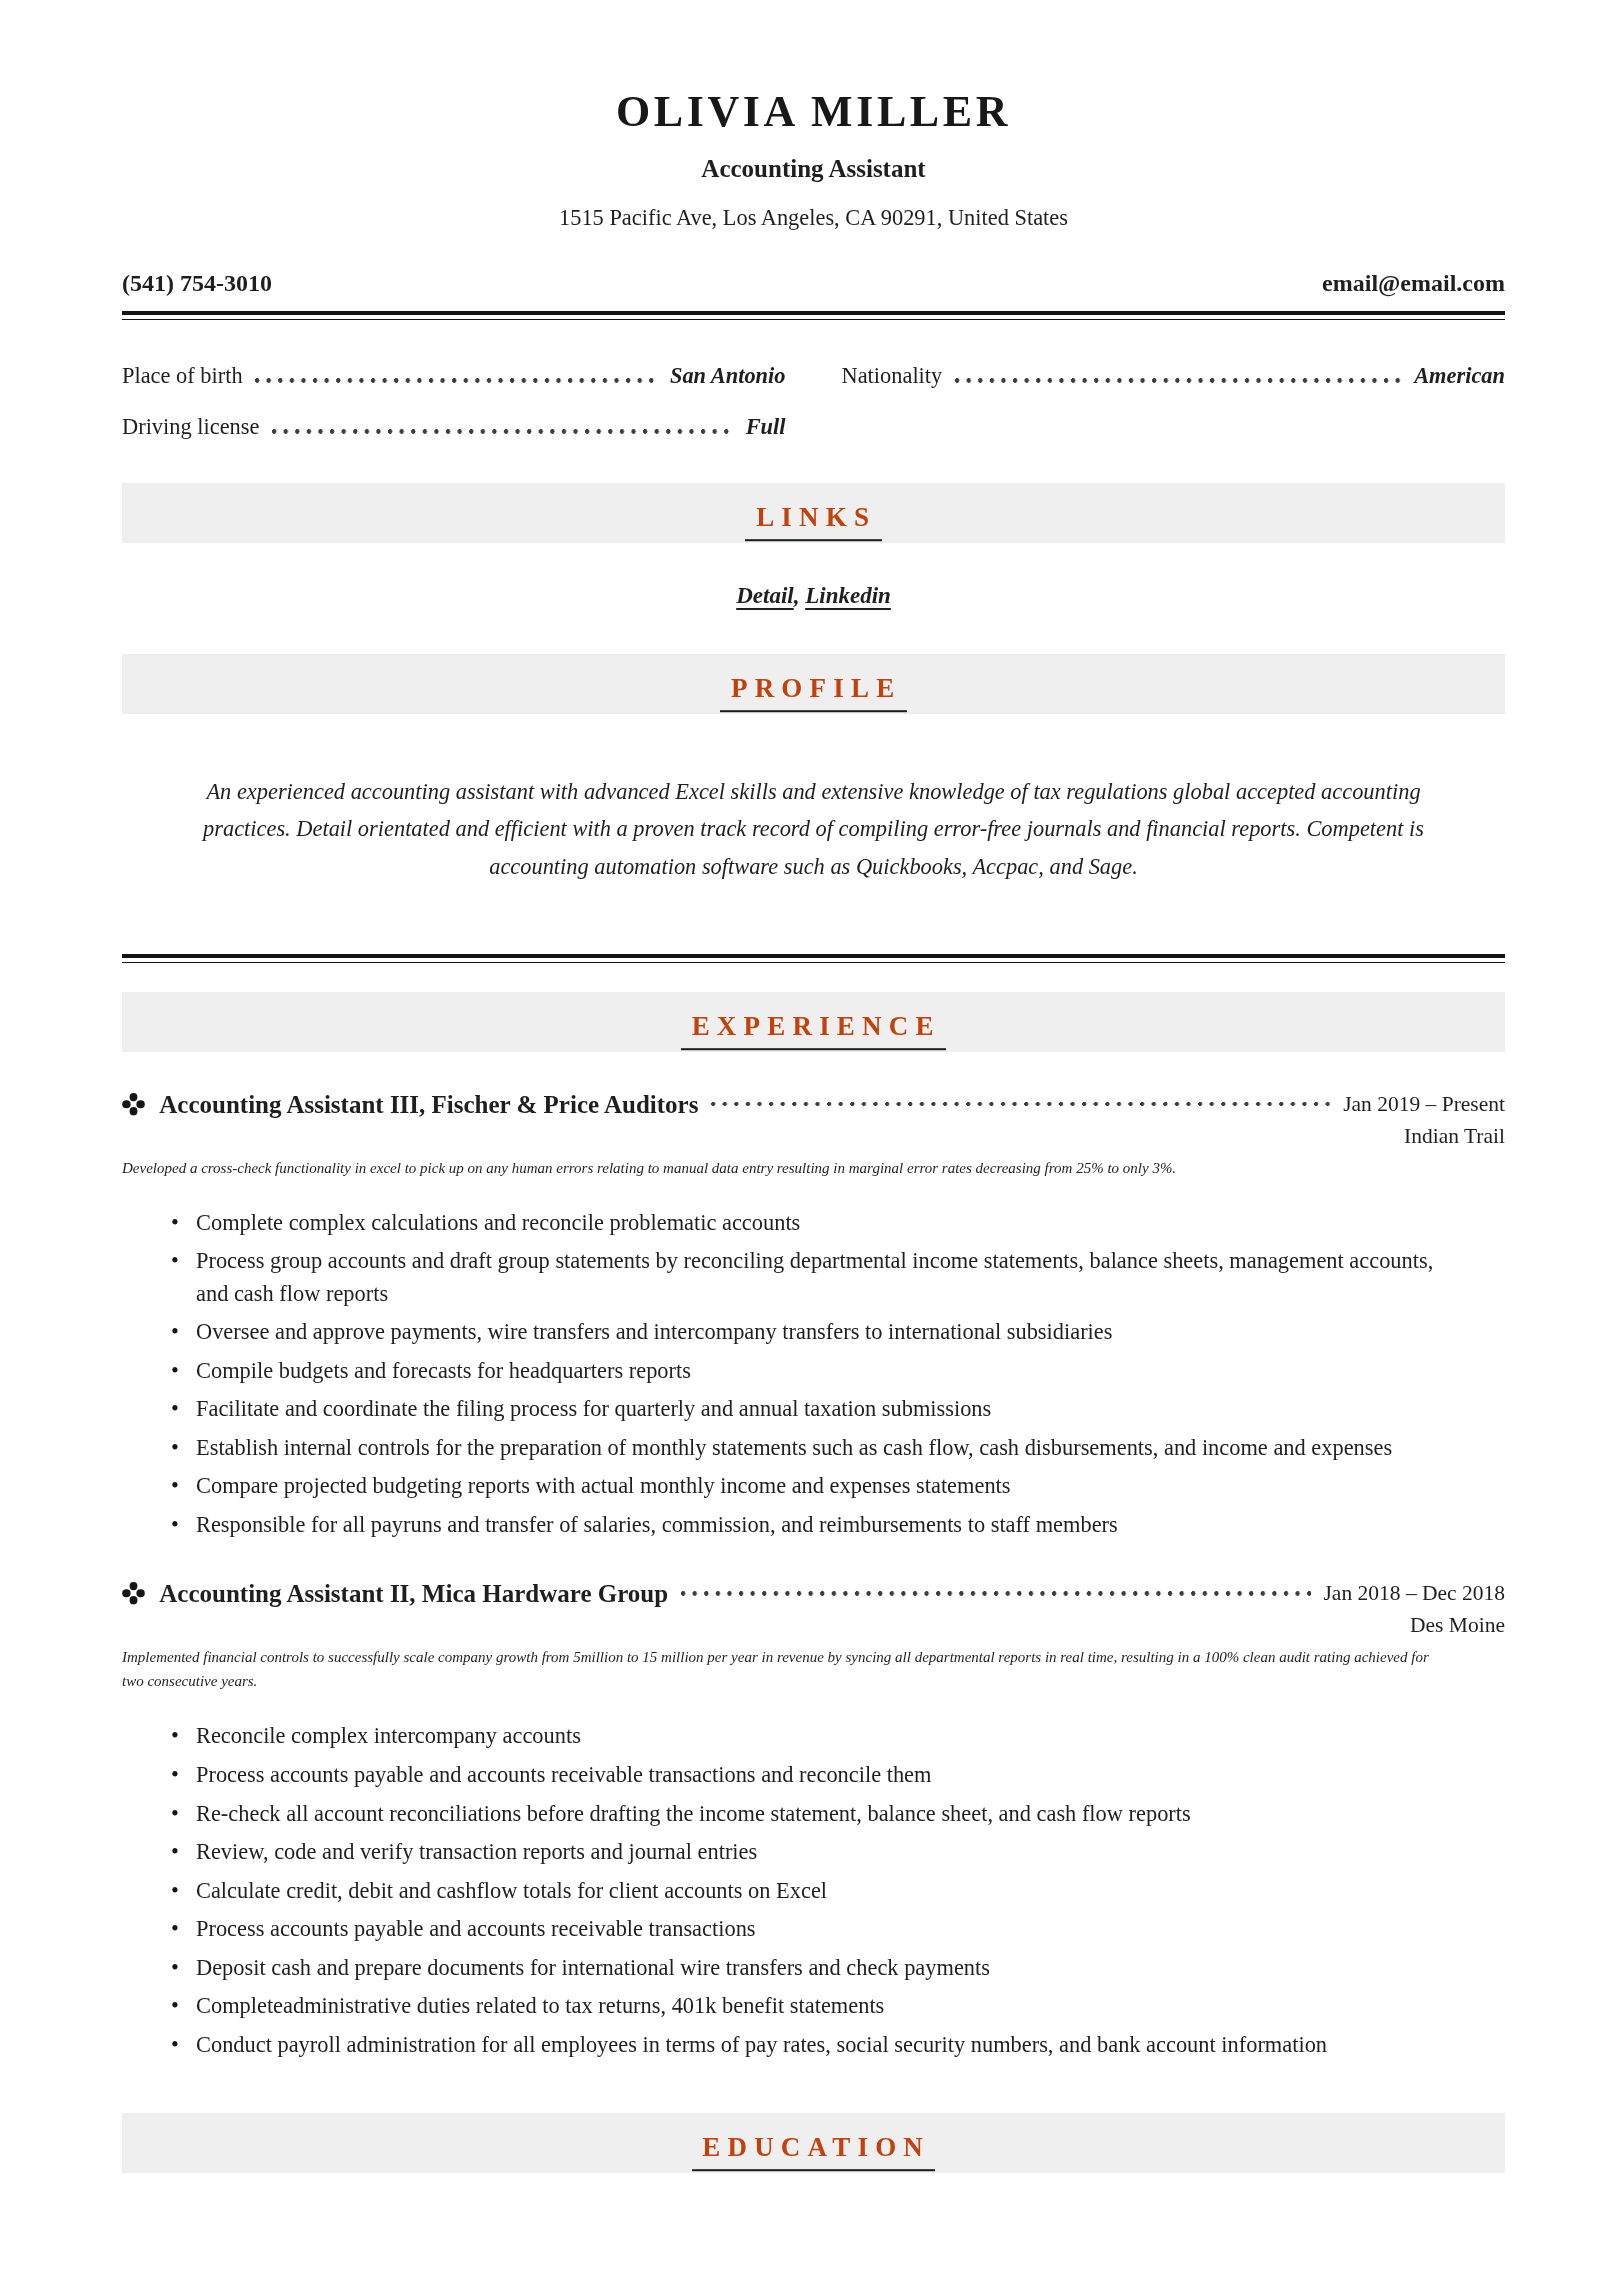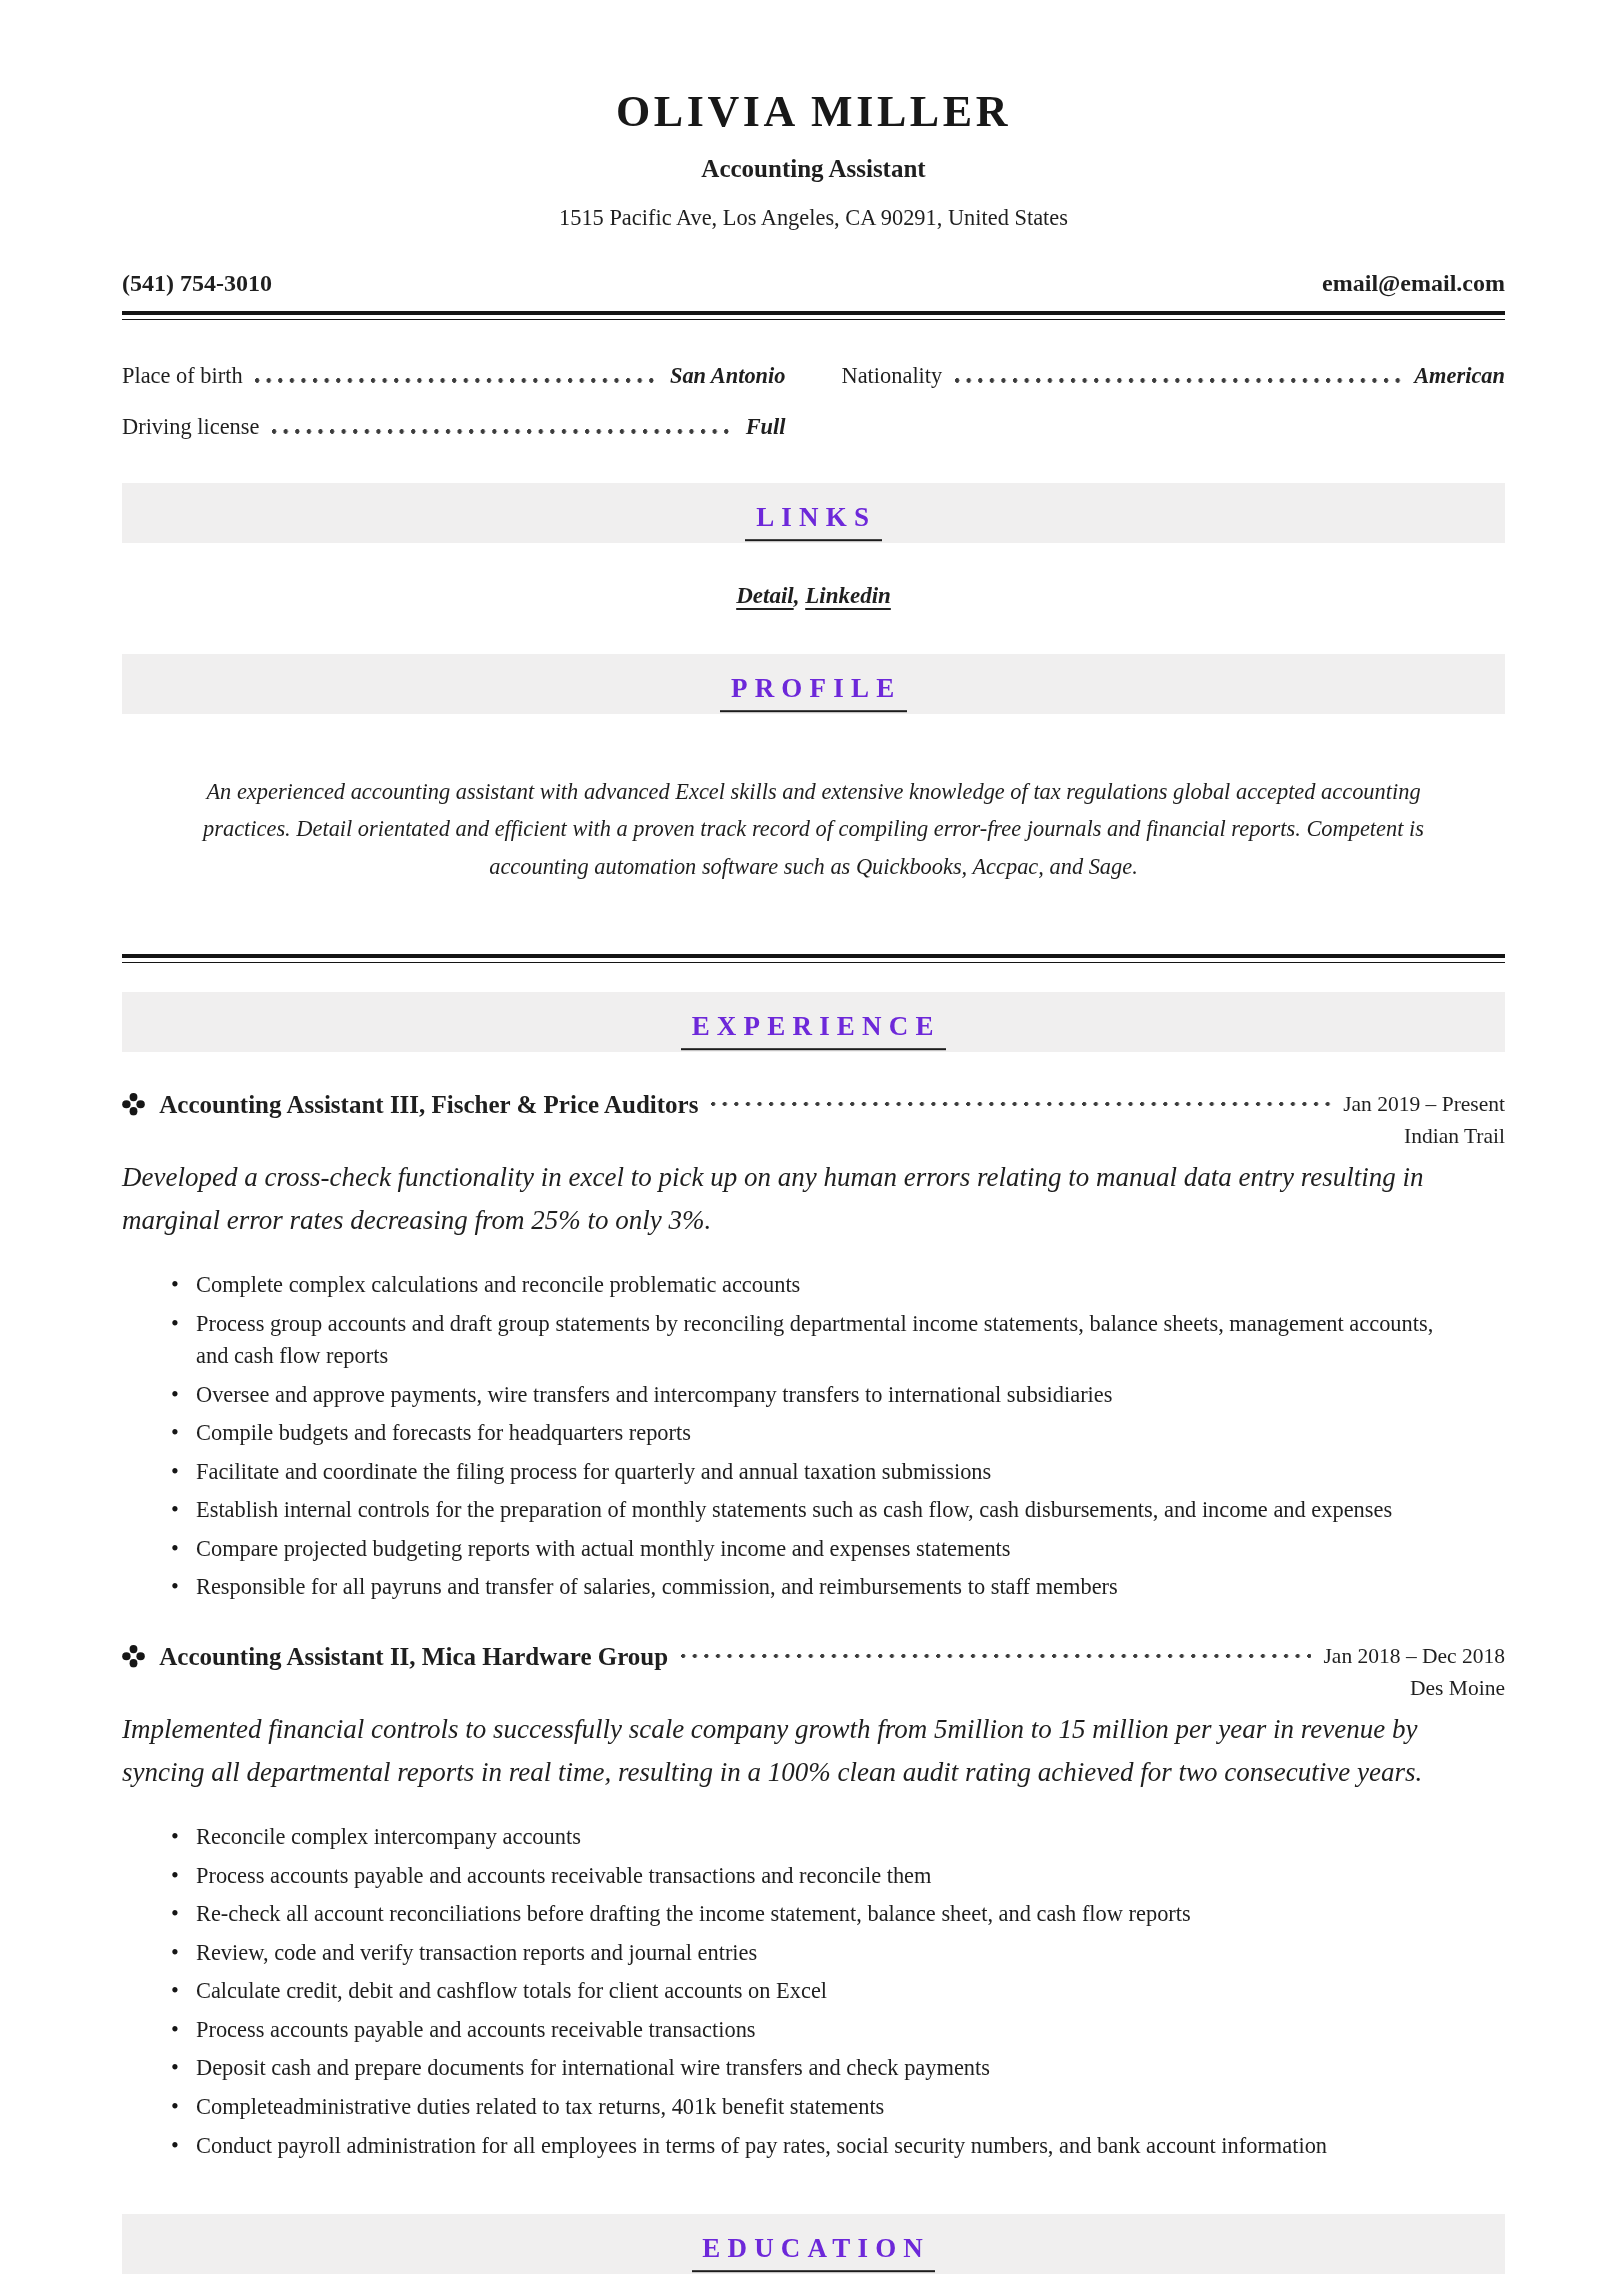--- a/index.html
+++ b/index.html
@@ -74,21 +74,21 @@
     background: #f0efef;
     height: 60px;
     display: flex;
     justify-content: center;
     align-items: center;
   }
   .banner-text {
     font-size: 27px;
     font-weight: bold;
     letter-spacing: 7.2px;
-    color: #6d28d9;
+    color: #c2410c;
     border-bottom: 2.7px solid #1c1c1c;
     padding: 3.6px 5.4px 6.3px 10.7px;
     transform: translateY(7.2px);
   }
   .banner-links { margin-top: 43px; }
   .banner-profile { margin-top: 45px; }
   .banner-exp { margin-top: 29px; }
   .banner-edu { margin-top: 52px; }
 
   
@@ -123,21 +123,21 @@
     font-weight: bold;
     white-space: nowrap;
     display: inline-flex;
     align-items: baseline;
   }
   .marker { margin-right: 14.3px; display: inline-block; transform: translateY(2.7px); }
   .job-dates { font-size: 21.5px; white-space: nowrap; }
   .job-location { text-align: right; font-size: 21.5px; margin-top: 5px; }
   .job-summary {
     margin-top: 7.2px;
-    font-size: 27px;
+    font-size: 15px;
     font-style: italic;
     line-height: 1.6;
     padding-right: 54px;
   }
   .job ul {
     margin-top: 27px;
     list-style: none;
     padding-left: 74px;
     padding-right: 63px;
   }

